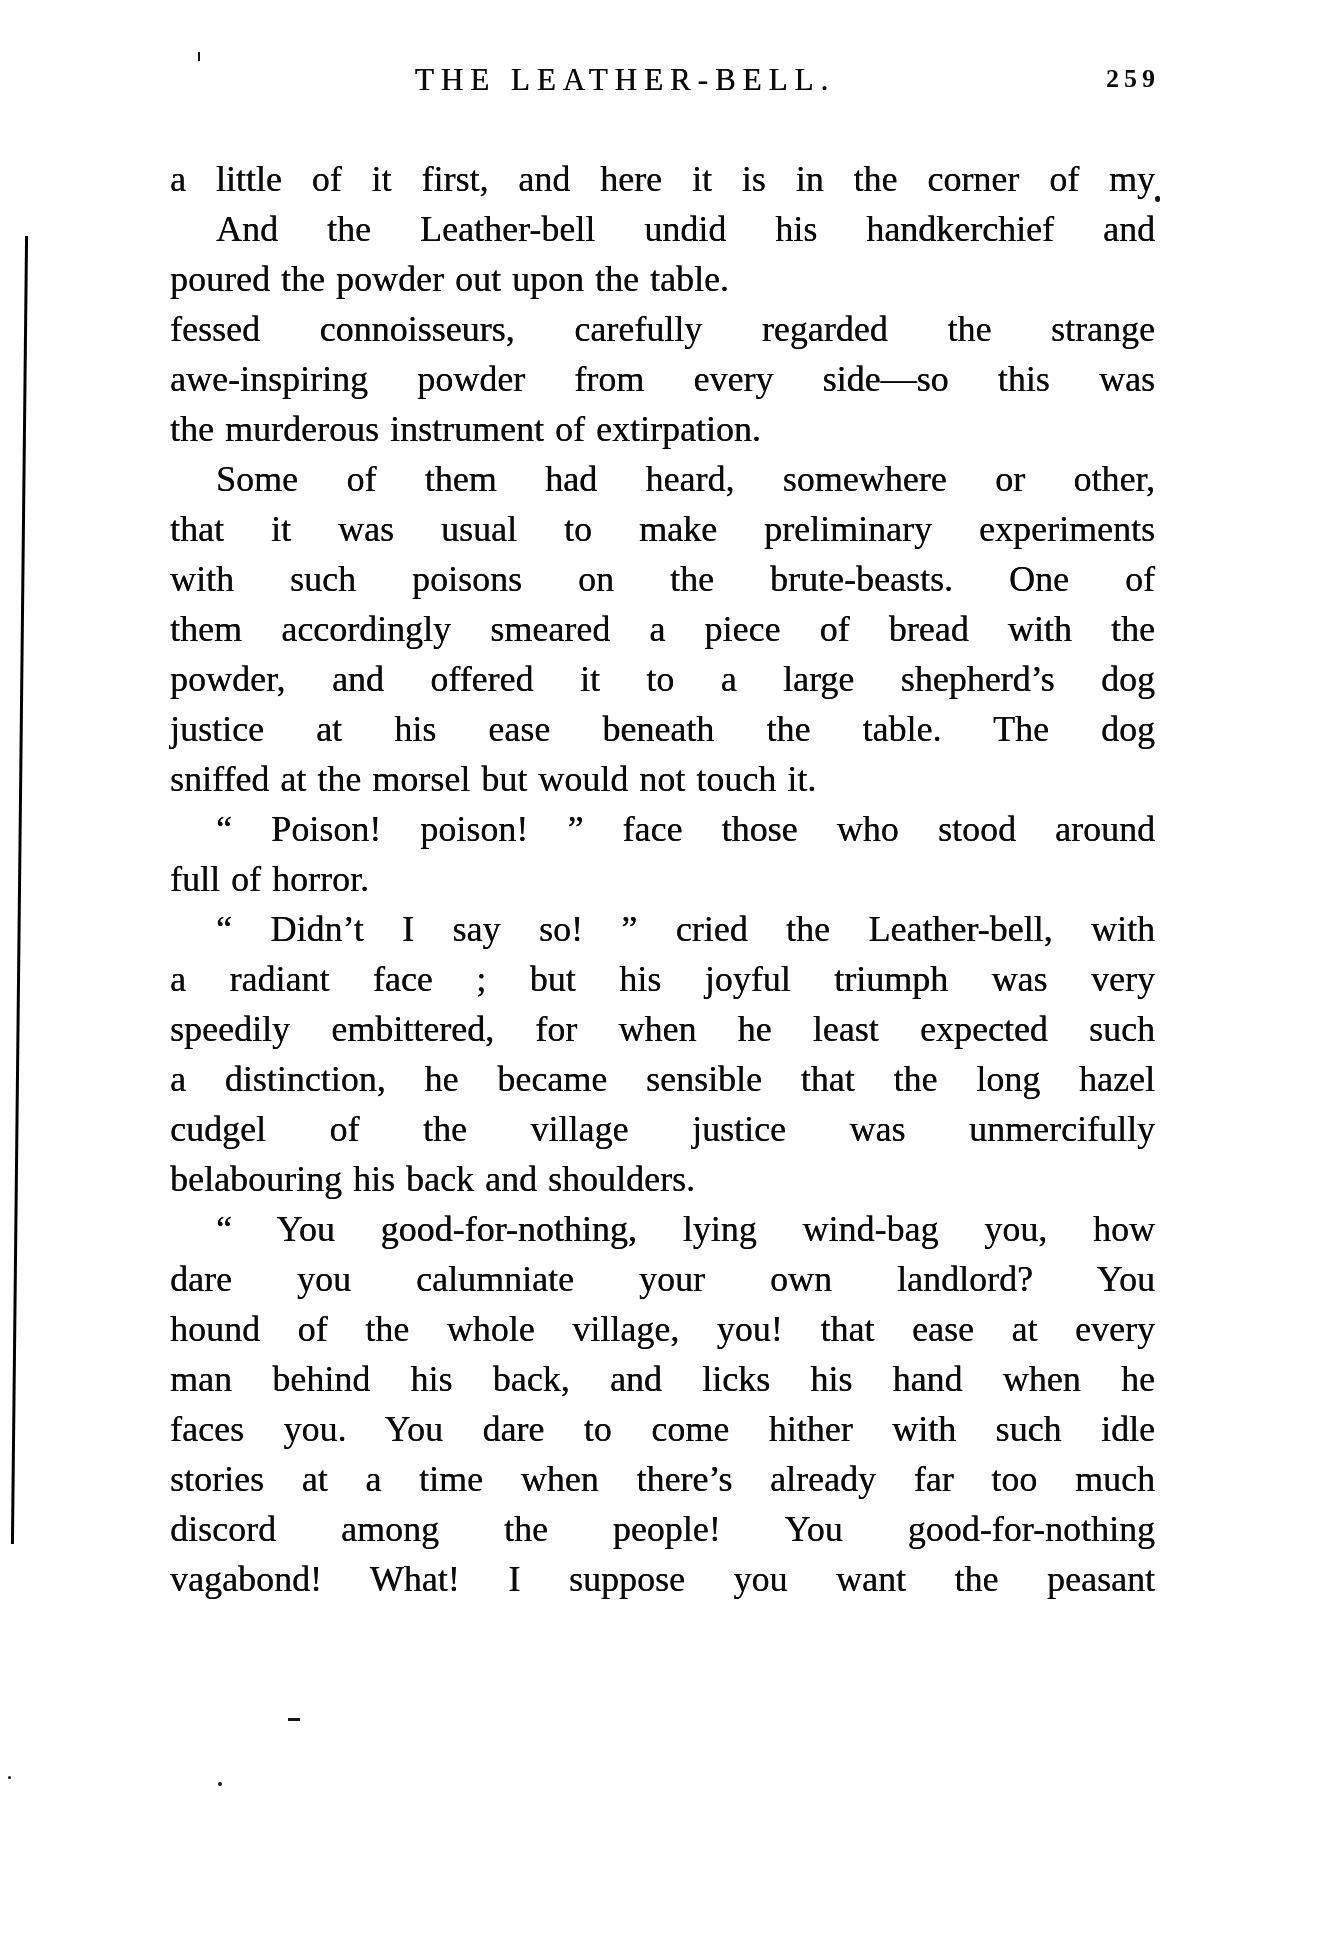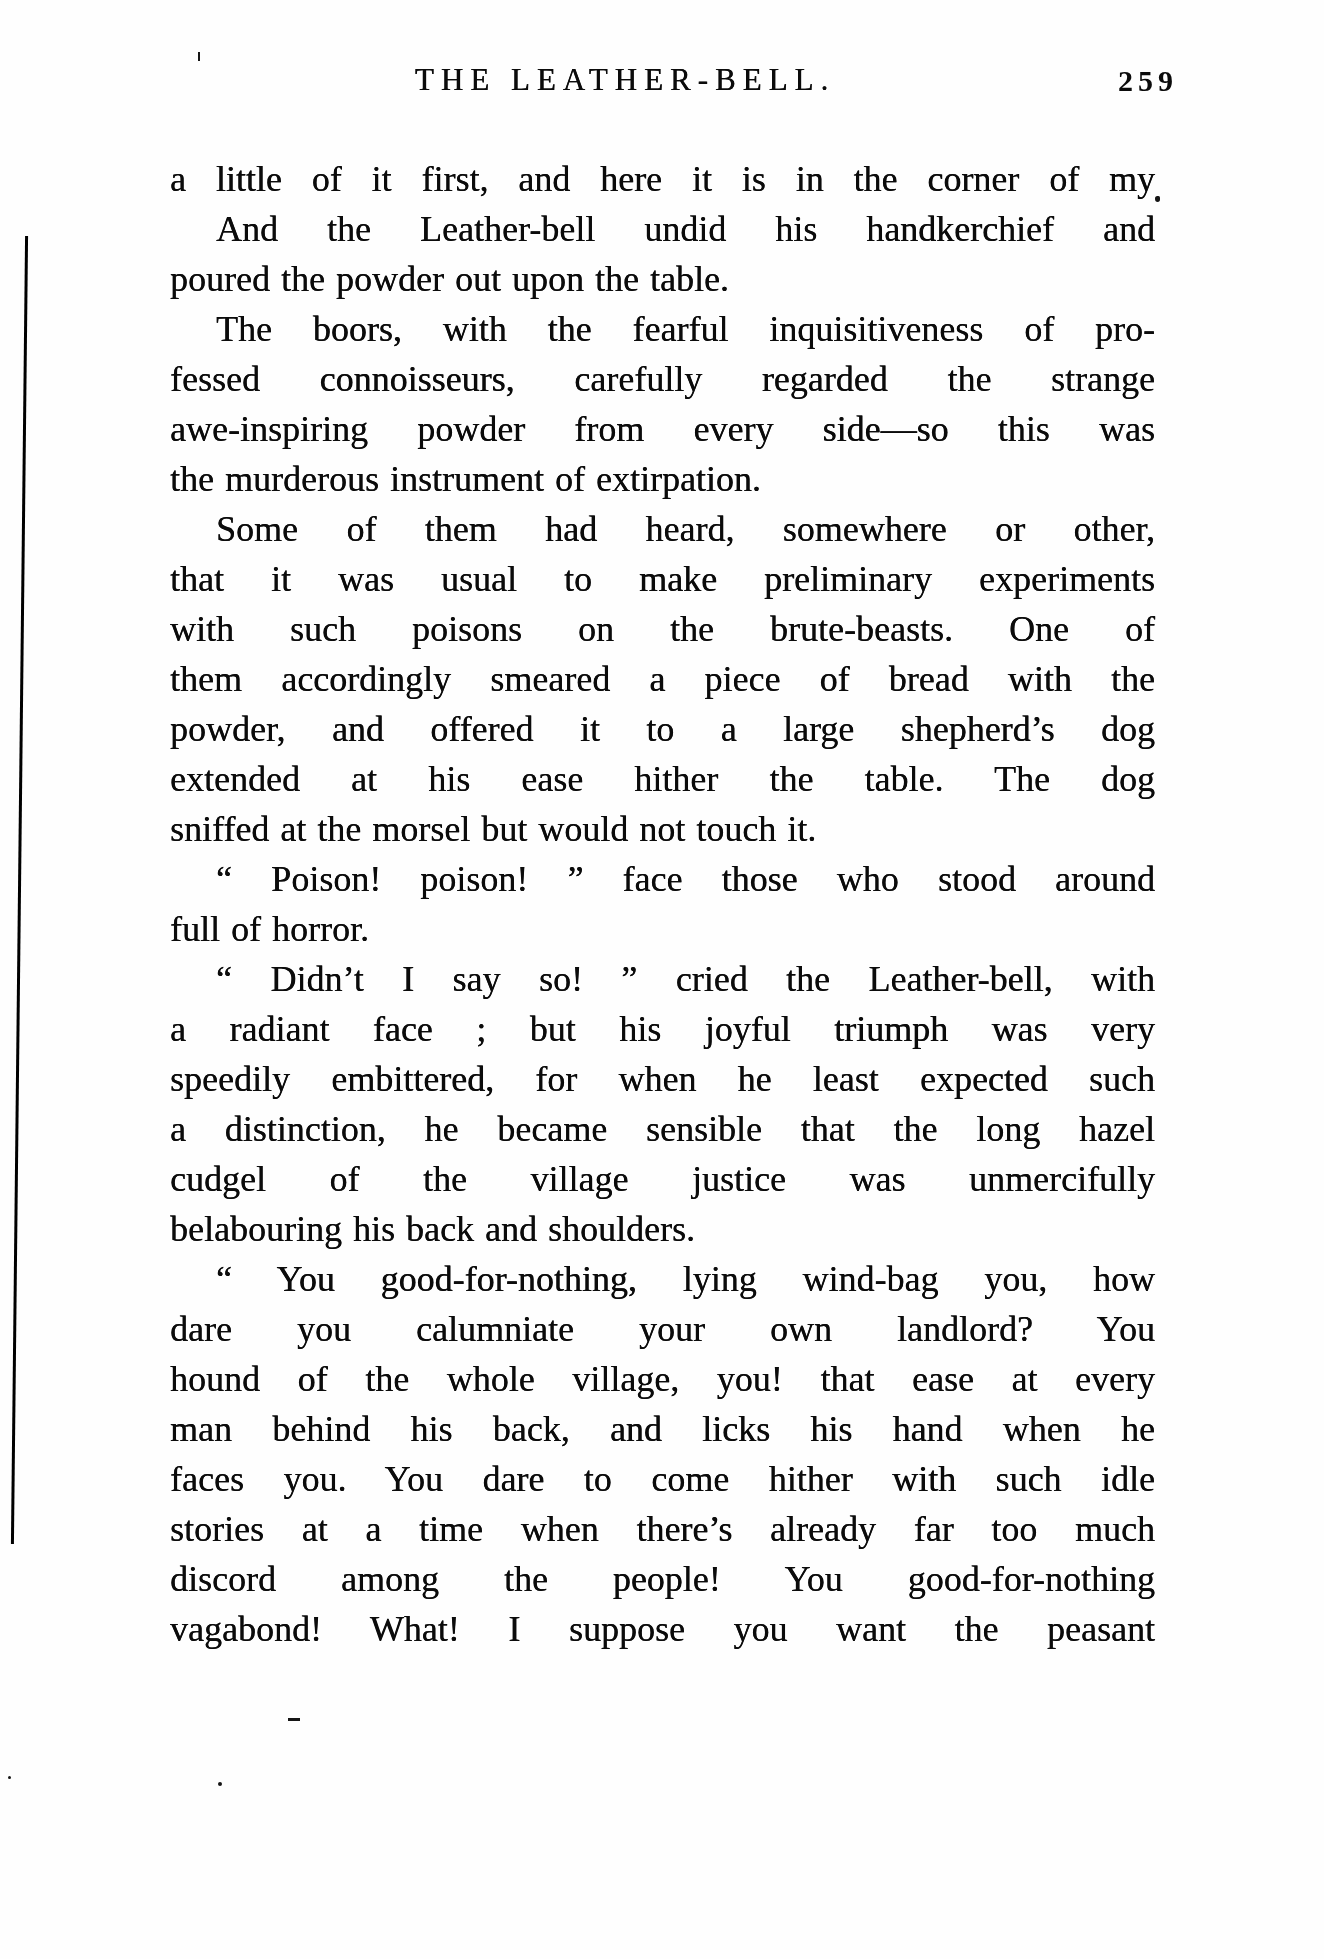--- a/index.html
+++ b/index.html
@@ -20,24 +20,23 @@
     text-align: center;
     font-size: 31px;
     letter-spacing: 7px;
     white-space: nowrap;
     text-shadow: 0.4px 0 0 currentColor;
   }
   .page-number {
     position: absolute;
     left: 1106px;
     top: 64px;
-    font-size: 30px;
+    font-size: 26px;
     font-weight: 700;
     letter-spacing: 5px;
-    margin-left: 12px;
   }
   .body-text {
     position: absolute;
     left: 170px;
     top: 154px;
     width: 985px;
     font-size: 36px;
     line-height: 50px;
     word-spacing: 2px;
     text-shadow: 0.3px 0 0 currentColor;
@@ -76,30 +75,29 @@
 <div class="page">
 
   <div class="header-title">THE LEATHER-BELL.</div>
 
   <div class="page-number">259</div>
 
   <div class="body-text">
       <div class="line">a little of it first, and here it is in the corner of my</div>
       <div class="line indent">And the Leather-bell undid his handkerchief and</div>
       <div class="line para-end">poured the powder out upon the table.</div>
-      <div class="line indent">The boors, with the fearful inquisitiveness of pro-</div>
       <div class="line">fessed connoisseurs, carefully regarded the strange</div>
       <div class="line">awe-inspiring powder from every side—so this was</div>
       <div class="line para-end">the murderous instrument of extirpation.</div>
       <div class="line indent">Some of them had heard, somewhere or other,</div>
       <div class="line">that it was usual to make preliminary experiments</div>
       <div class="line">with such poisons on the brute-beasts.  One of</div>
       <div class="line">them accordingly smeared a piece of bread with the</div>
       <div class="line">powder, and offered it to a large shepherd’s dog</div>
-      <div class="line">extended at his ease hither the table.  The dog</div>
+      <div class="line">justice at his ease beneath the table.  The dog</div>
       <div class="line para-end">sniffed at the morsel but would not touch it.</div>
       <div class="line indent">“ Poison! poison! ” face those who stood around</div>
       <div class="line para-end">full of horror.</div>
       <div class="line indent">“ Didn’t I say so! ” cried the Leather-bell, with</div>
       <div class="line">a radiant face ; but his joyful triumph was very</div>
       <div class="line">speedily embittered, for when he least expected such</div>
       <div class="line">a distinction, he became sensible that the long hazel</div>
       <div class="line">cudgel of the village justice was unmercifully</div>
       <div class="line para-end">belabouring his back and shoulders.</div>
       <div class="line indent">“ You good-for-nothing, lying wind-bag you, how</div>

